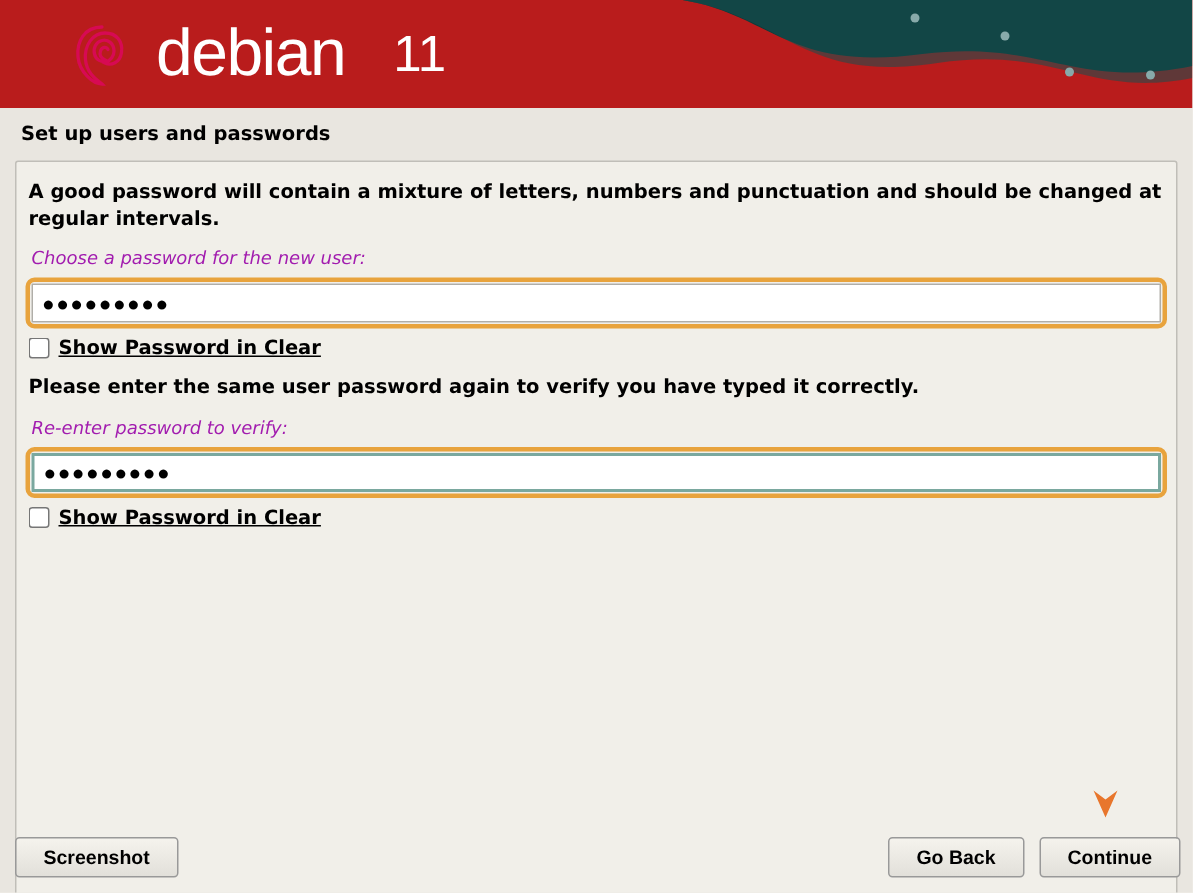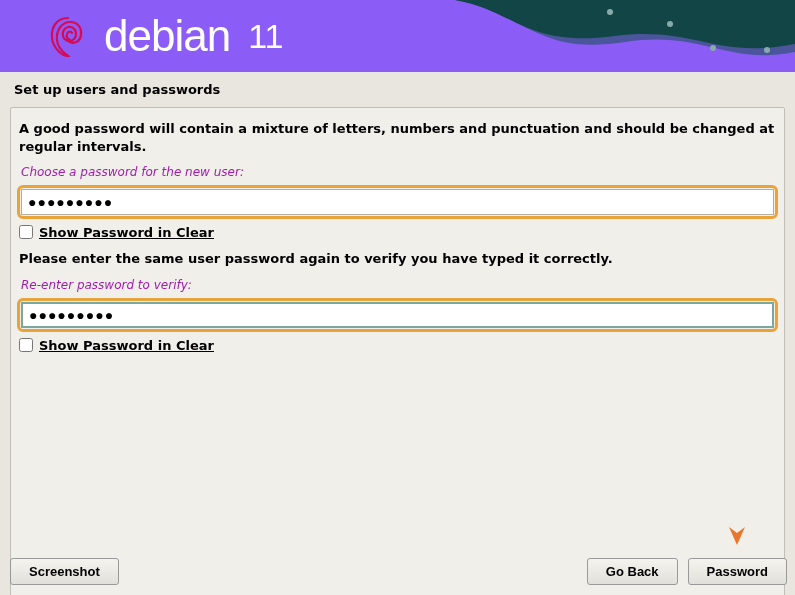--- a/index.html
+++ b/index.html
@@ -8,21 +8,21 @@
       height: 595px;
       background: #e9e6e0;
       font-family: "DejaVu Sans", Arial, sans-serif;
       font-size: 13px;
       color: #000;
       position: relative;
       overflow: hidden;
     }
     .header {
       height: 72px;
-      background: #8b5cf6;
+      background: #b91c1c;
       position: relative;
       overflow: hidden;
     }
     .header-wave {
       position: absolute;
       right: 0;
       top: 0;
       width: 340px;
       height: 72px;
     }
@@ -39,21 +39,21 @@
       color: #fff;
       font-size: 44px;
       font-weight: 400;
       letter-spacing: -1px;
       font-family: sans-serif;
     }
     .logo-version {
       color: #fff;
       font-size: 34px;
       font-weight: 300;
-      margin-left: 18px;
+      margin-left: 32px;
       font-family: sans-serif;
     }
     .page-title {
       padding: 10px 14px;
       font-weight: bold;
       font-size: 13px;
       color: #000;
     }
     .panel {
       margin: 0 10px;
@@ -172,21 +172,21 @@
   <div class="chk-row">
     <input type="checkbox" style="">
     <label>Show Password in Clear</label>
   </div>
 </div>
 
 <div class="footer">
   <button class="btn">Screenshot</button>
   <div class="footer-right">
     <button class="btn">Go Back</button>
-    <button class="btn">Password</button>
+    <button class="btn">Continue</button>
   </div>
 </div>
 
 <svg class="arrow-annotation" width="20" height="78" viewBox="0 0 20 78">
   <defs>
     <linearGradient id="ag" x1="0" y1="0" x2="0" y2="1">
       <stop offset="0%" stop-color="#e8762c" stop-opacity="0"></stop>
       <stop offset="60%" stop-color="#e8762c" stop-opacity="1"></stop>
     </linearGradient>
   </defs>

